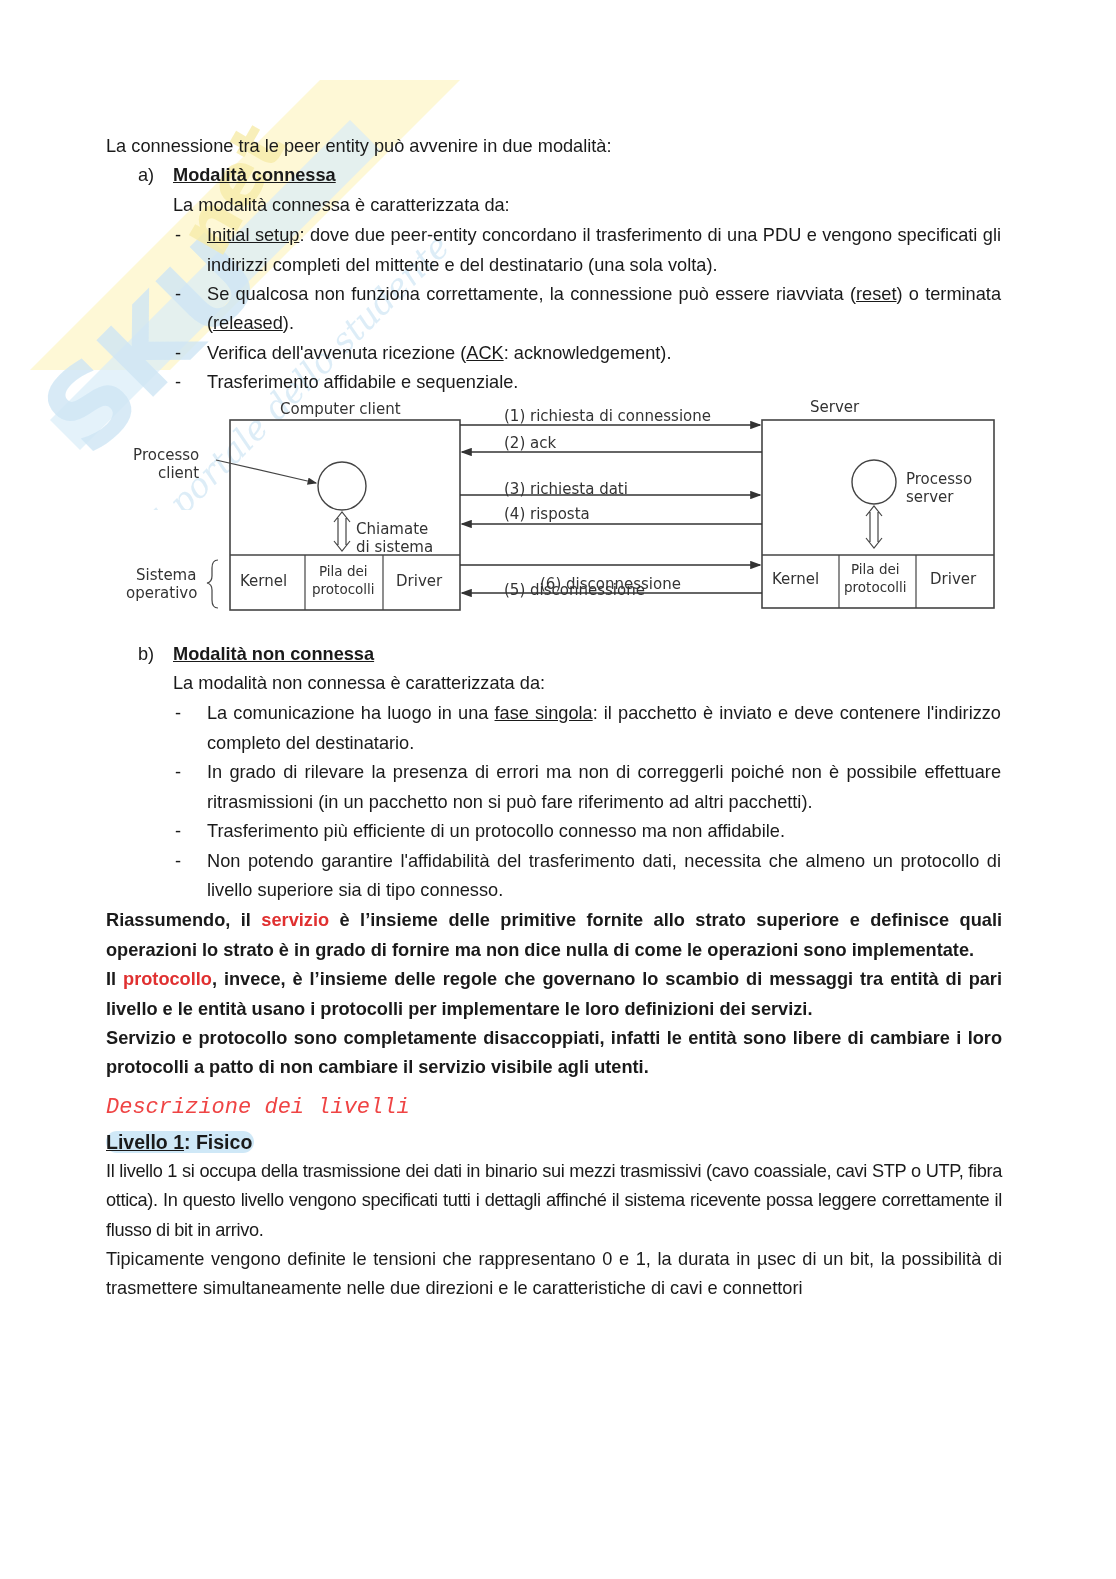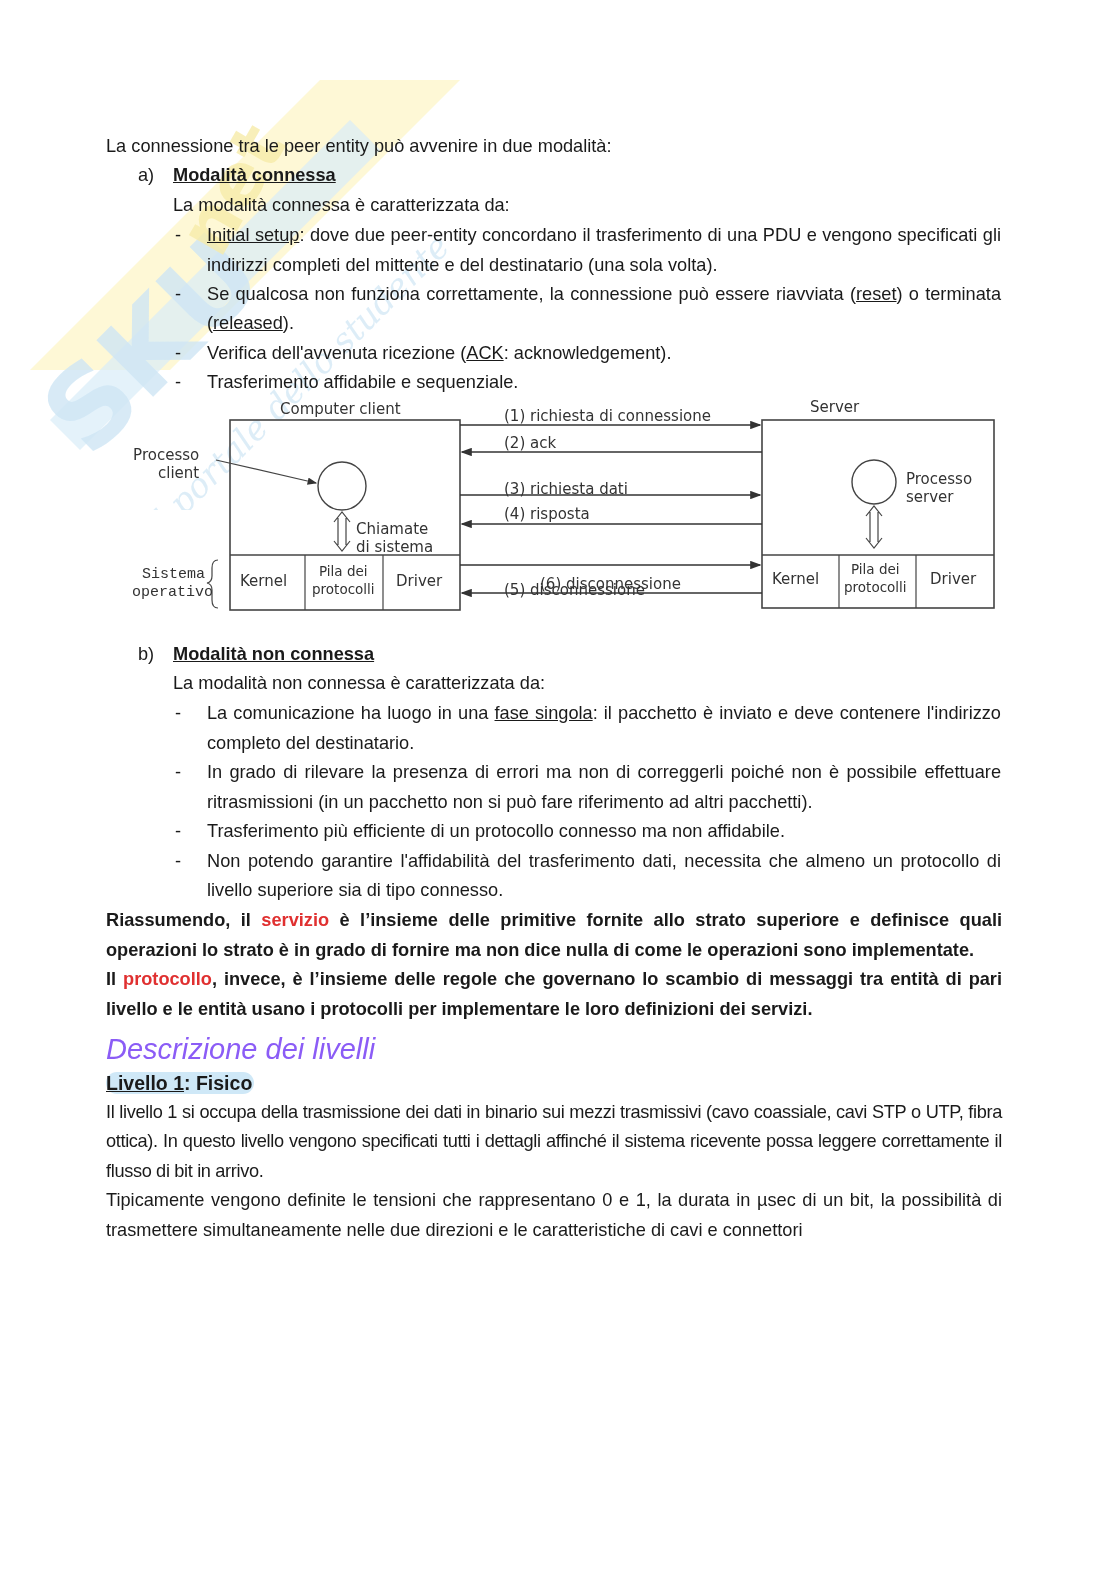--- a/index.html
+++ b/index.html
@@ -13,21 +13,21 @@
   .item-title .t { font-weight: bold; text-decoration: underline; }
   .sub { padding-left: 67px; margin: 0; }
   ul.dash { list-style: none; margin: 1px; padding: 0 0 0 100px; }
   ul.dash li { position: relative; text-align: justify; }
   ul.dash li::before { content: "-"; position: absolute; left: -32px; }
   .u { text-decoration: underline; }
   .red { color: #e03030; }
   .diagram { position: relative; width: 896px; height: 232px; margin: 2px 0 8px 0; font-family: "DejaVu Sans", sans-serif; font-size: 15px; color: #333; }
   .diagram svg { position: absolute; left: 0; top: 0; }
   .dl { position: absolute; line-height: 18px; white-space: nowrap; }
-  .hd { color: #8b5cf6; font-family: Liberation Sans, sans-serif; font-style: italic; font-size: 29px; margin: 10px 0 4px 0; line-height: 30px; }
+  .hd { color: #ef4444; font-family: Liberation Mono, monospace; font-style: italic; font-size: 22px; margin: 10px 0 4px 0; line-height: 30px; }
   .h2 { font-weight: bold; font-size: 19.5px; margin: 0; line-height: 30px; }
   .h2 span.hl { background: #cfe8f7; padding-right: 2px; border-radius: 11px; }
   .h2 .u2 { text-decoration: underline; }
   .condensed { letter-spacing: -0.35px; }
 </style>
 </head>
 <body>
 
 <svg class="watermark" viewBox="0 0 470 470">
   <polygon points="10,330 300,40 440,40 150,330" fill="#fdf6c8" opacity="0.75"></polygon>
@@ -83,21 +83,21 @@
       <line x1="354" y1="165" x2="654" y2="165" stroke="#333" stroke-width="1.4" marker-end="url(#ah)"></line>
       <line x1="656" y1="193" x2="356" y2="193" stroke="#333" stroke-width="1.4" marker-end="url(#ah)"></line>
 
       <path d="M112,160 Q106,160 106,168 L106,176 Q106,182 101,183 Q106,184 106,190 L106,200 Q106,208 112,208" fill="none" stroke="#444" stroke-width="1.2"></path>
     </svg>
     <span class="dl" style="left:174px;top:0px;">Computer client</span>
     <span class="dl" style="left:704px;top:-2px;">Server</span>
     <span class="dl" style="left:18px;top:46px;text-align:right;"><span>Processo</span><br><span style="padding-left:34px">client</span></span>
     <span class="dl" style="left:800px;top:70px;"><span>Processo</span><br><span>server</span></span>
     <span class="dl" style="left:250px;top:120px;"><span>Chiamate</span><br><span>di sistema</span></span>
-    <span class="dl" style="left:36px;top:166px;font-family:Liberation Mono, monospace;"><span>Sistema</span><br><span style="margin-left:-10px">operativo</span></span>
+    <span class="dl" style="left:30px;top:166px;"><span>Sistema</span><br><span style="margin-left:-10px">operativo</span></span>
     <span class="dl" style="left:134px;top:172px;">Kernel</span>
     <span class="dl" style="left:206px;top:162px;font-size:13.5px;text-align:center;"><span>Pila dei</span><br><span>protocolli</span></span>
     <span class="dl" style="left:290px;top:172px;">Driver</span>
     <span class="dl" style="left:666px;top:170px;">Kernel</span>
     <span class="dl" style="left:738px;top:160px;font-size:13.5px;text-align:center;"><span>Pila dei</span><br><span>protocolli</span></span>
     <span class="dl" style="left:824px;top:170px;">Driver</span>
     <span class="dl" style="left:398px;top:7px;">(1) richiesta di connessione</span>
     <span class="dl" style="left:398px;top:34px;">(2) ack</span>
     <span class="dl" style="left:398px;top:60px;margin-top:20px;">(3) richiesta dati</span>
     <span class="dl" style="left:398px;top:105px;">(4) risposta</span>
@@ -113,19 +113,20 @@
   <ul class="dash">
     <li><span>La comunicazione ha luogo in una </span><span class="u">fase singola</span><span>: il pacchetto è inviato e deve contenere l'indirizzo completo del destinatario.</span></li>
     <li><span>In grado di rilevare la presenza di errori ma non di correggerli poiché non è possibile effettuare ritrasmissioni (in un pacchetto non si può fare riferimento ad altri pacchetti).</span></li>
     <li><span>Trasferimento più efficiente di un protocollo connesso ma non affidabile.</span></li>
     <li><span>Non potendo garantire l'affidabilità del trasferimento dati, necessita che almeno un protocollo di livello superiore sia di tipo connesso.</span></li>
   </ul>
 
   <div style="font-weight:bold;">
     <p class="p"><span>Riassumendo, il </span><span class="red">servizio</span><span> è l’insieme delle primitive fornite allo strato superiore e definisce quali operazioni lo strato è in grado di fornire ma non dice nulla di come le operazioni sono implementate.</span></p>
     <p class="p"><span>Il </span><span class="red">protocollo</span><span>, invece, è l’insieme delle regole che governano lo scambio di messaggi tra entità di pari livello e le entità usano i protocolli per implementare le loro definizioni dei servizi.</span></p>
+    <p class="p">Servizio e protocollo sono completamente disaccoppiati, infatti le entità sono libere di cambiare i loro protocolli a patto di non cambiare il servizio visibile agli utenti.</p>
   </div>
 
   <div class="hd">Descrizione dei livelli</div>
   <p class="h2"><span class="hl"><span class="u2">Livello 1</span><span>: Fisico</span></span></p>
   <p class="p condensed">Il livello 1 si occupa della trasmissione dei dati in binario sui mezzi trasmissivi (cavo coassiale, cavi STP o UTP, fibra ottica). In questo livello vengono specificati tutti i dettagli affinché il sistema ricevente possa leggere correttamente il flusso di bit in arrivo.</p>
   <p class="p">Tipicamente vengono definite le tensioni che rappresentano 0 e 1, la durata in µsec di un bit, la possibilità di trasmettere simultaneamente nelle due direzioni e le caratteristiche di cavi e connettori</p>
 </div>
 
 </body></html>

